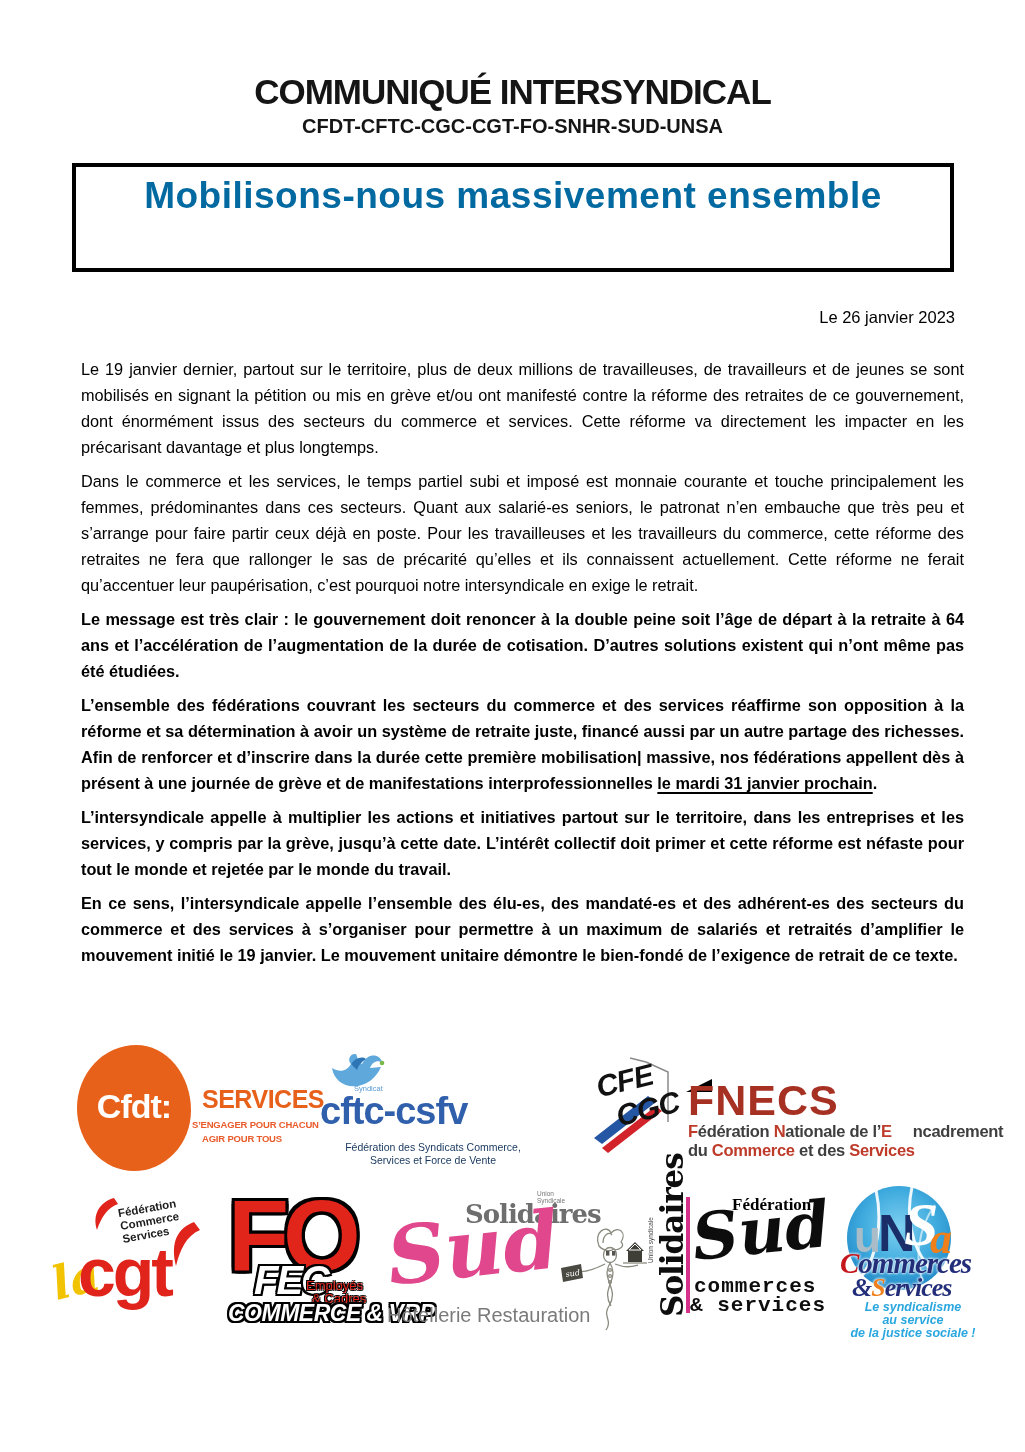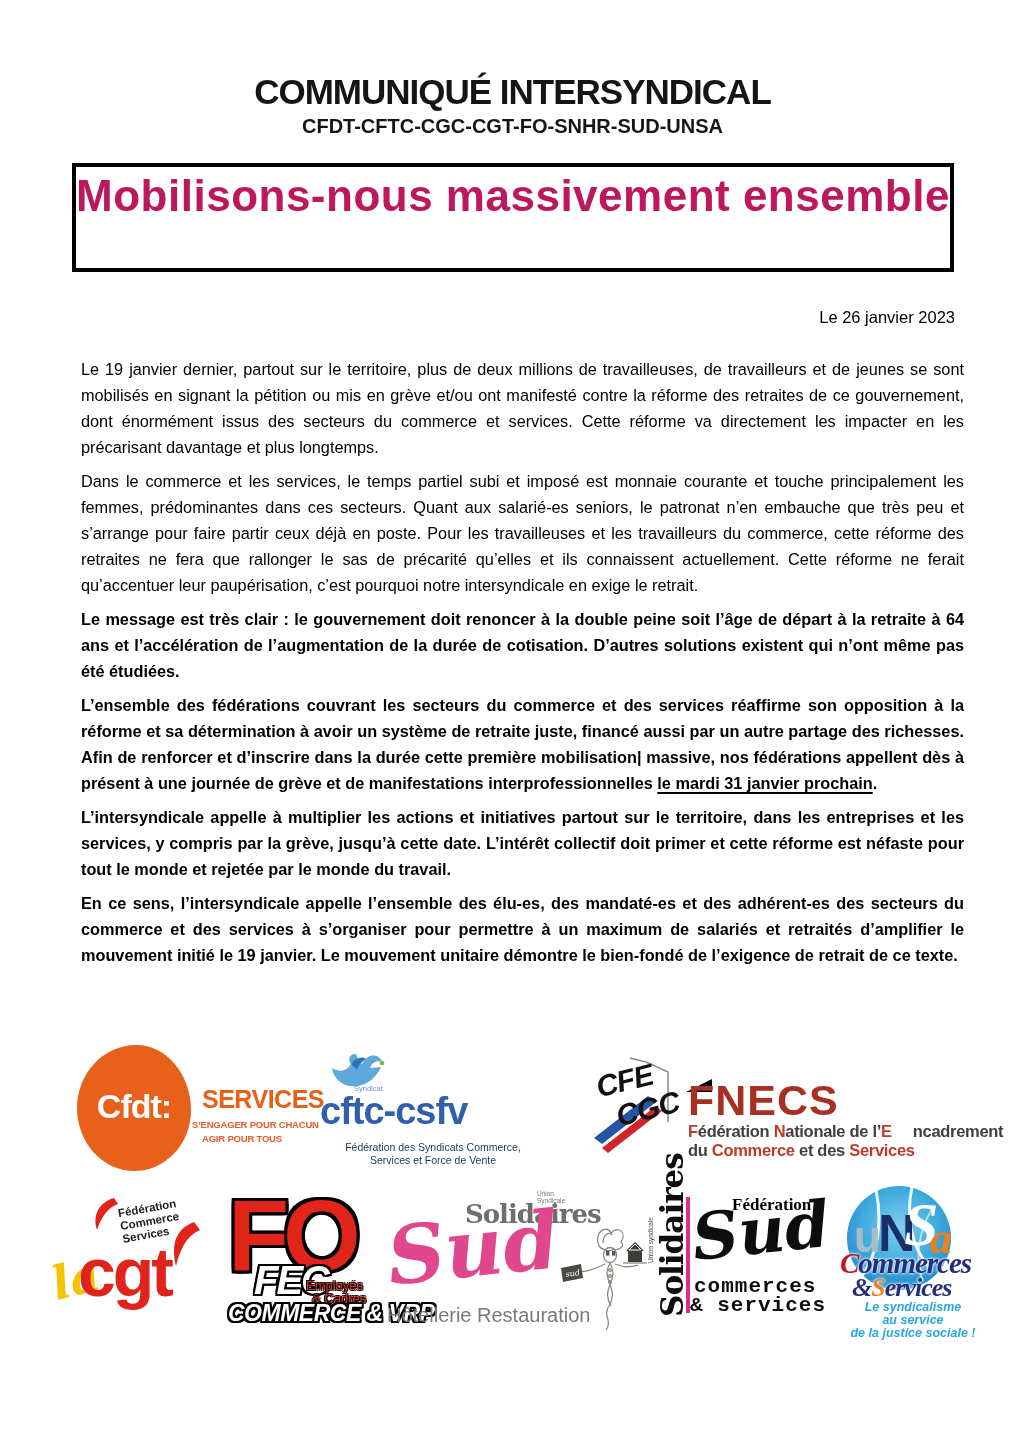--- a/index.html
+++ b/index.html
@@ -8,21 +8,21 @@
 
   
   .title{position:absolute;top:72px;left:0;width:100%;text-align:center;
          font-size:35px;font-weight:bold;letter-spacing:-1px;color:#151515;}
   .subtitle{position:absolute;top:115px;left:0;width:100%;text-align:center;
             font-size:20px;font-weight:bold;color:#151515;}
 
   
   .banner{position:absolute;left:72px;top:163px;width:874px;height:95px;
           border:4px solid #000;background:#fff;text-align:center;padding-top:6px;box-sizing:content-box;}
-  .banner div{font-size:44px;font-weight:bold;color:#be185d;line-height:45px;letter-spacing:0.5px;}
+  .banner div{font-size:37px;font-weight:bold;color:#0369a1;line-height:45px;letter-spacing:0.5px;}
 
   
   .date{position:absolute;top:308px;left:72px;width:883px;text-align:right;font-size:16.5px;}
   .bodytext{position:absolute;top:356px;left:72px;width:883px;
             font-size:16.3px;line-height:26px;text-align:justify;margin-left:9px;}
   .bodytext p{margin:0 0 8px 0;}
   .bodytext p.b{font-weight:bold;}
   .u{text-decoration:underline;text-decoration-thickness:2px;text-underline-offset:3px;}
 
   

